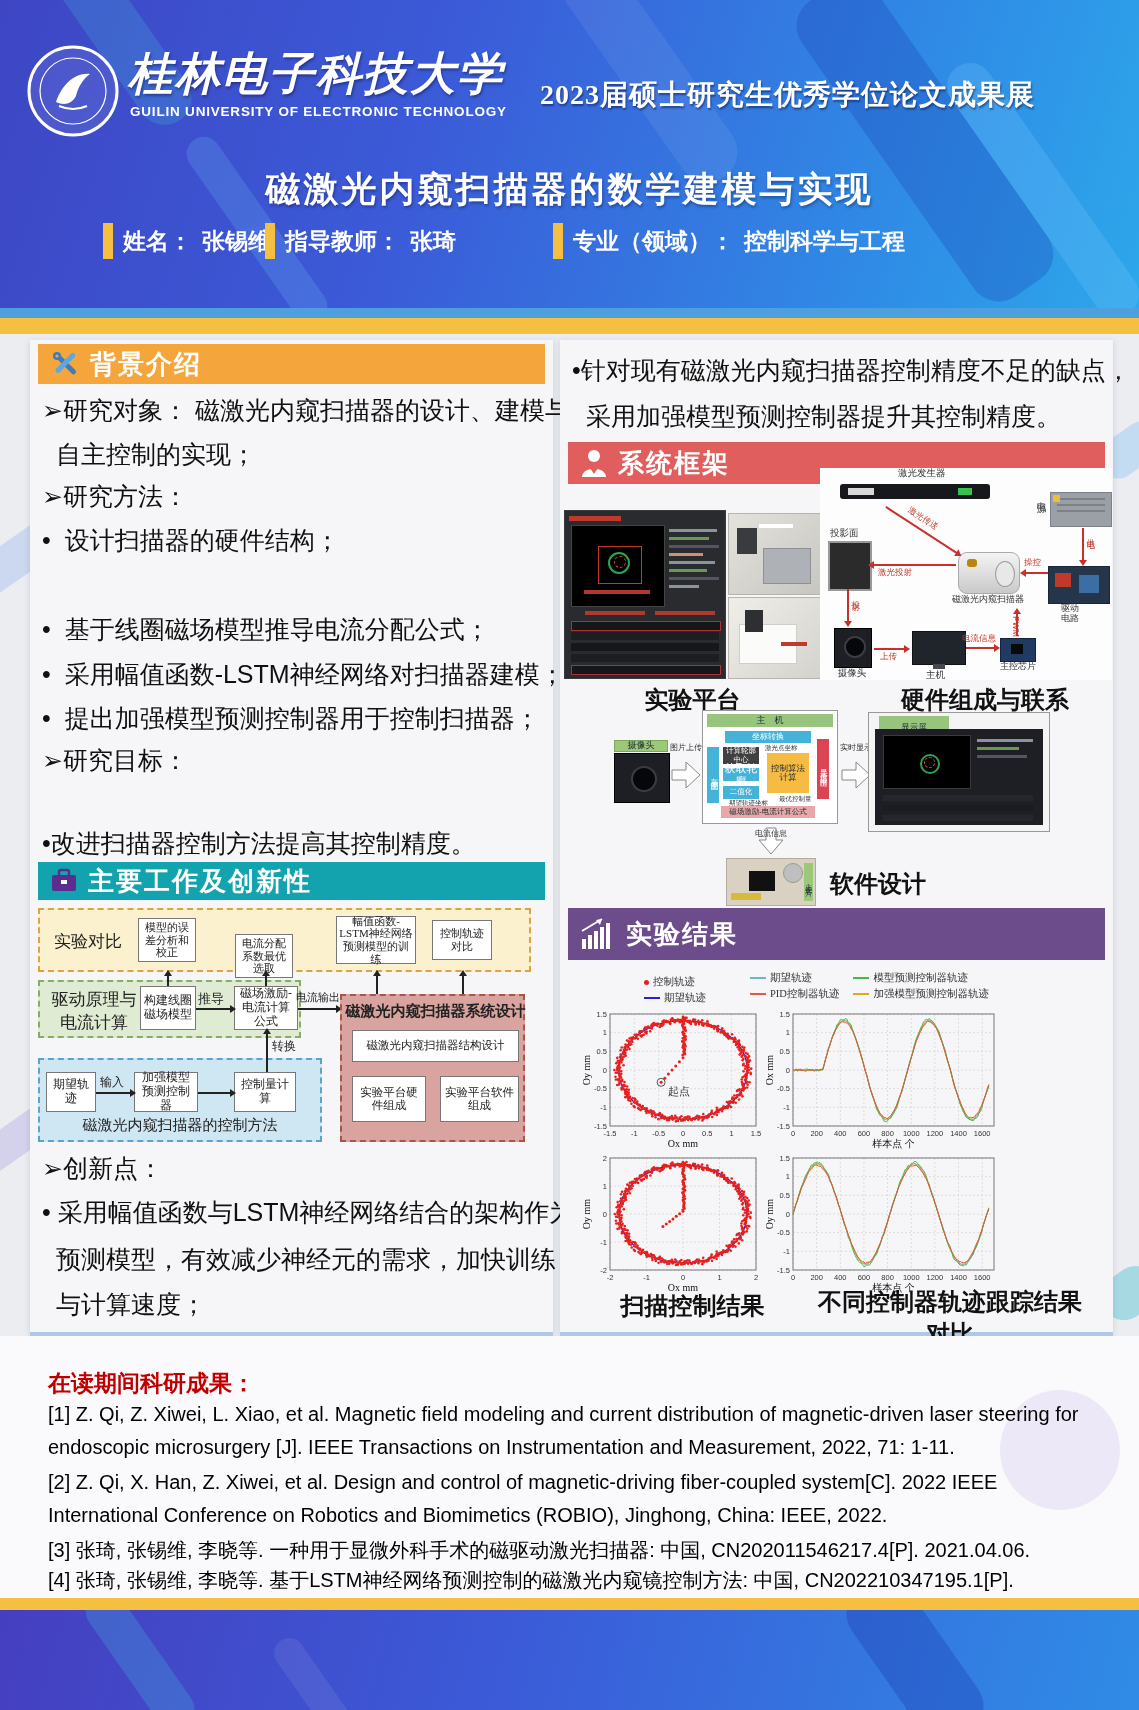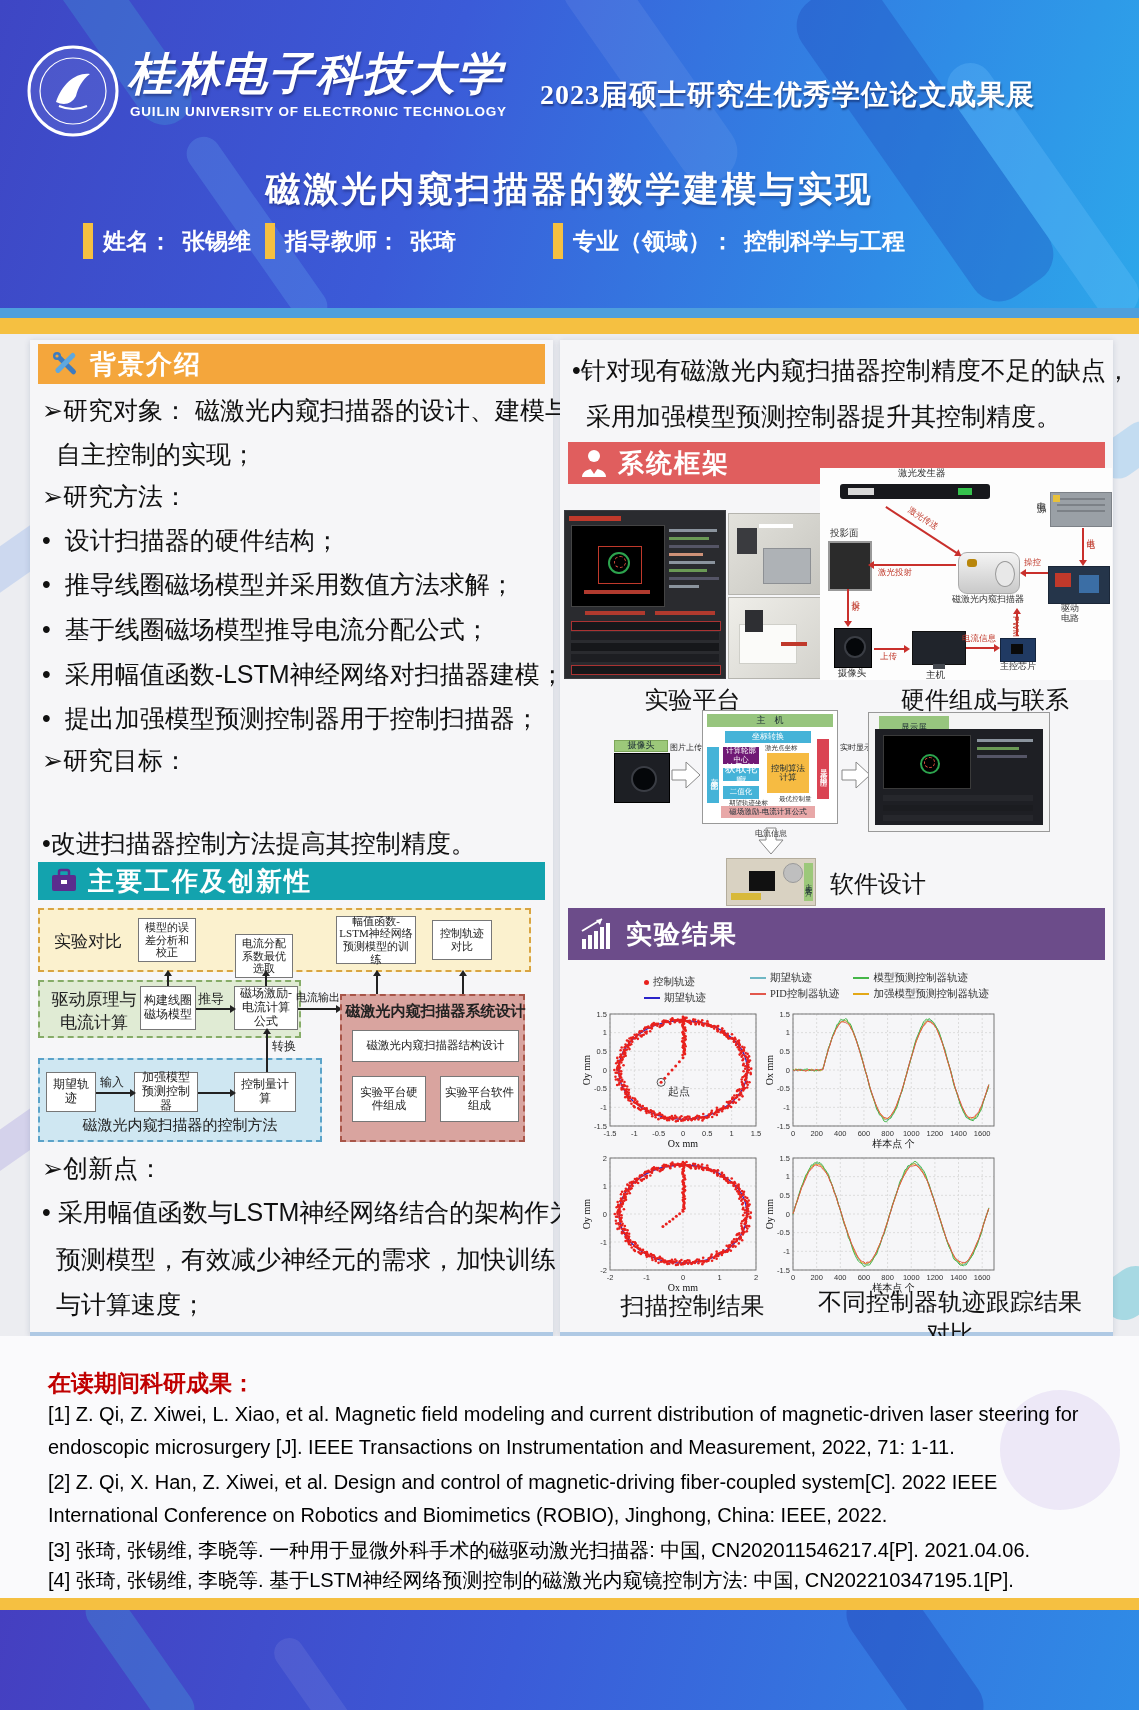--- a/index.html
+++ b/index.html
@@ -35,21 +35,21 @@
   .flow{left:8px;top:566px;width:497px;height:242px;font-family:"Liberation Serif",serif;}
   .zone{position:absolute;box-sizing:border-box;}
   .fbox{position:absolute;background:#fff;border:1px solid #777;display:flex;align-items:center;
         justify-content:center;text-align:center;color:#222;box-sizing:border-box;padding:1px 2px;line-height:1.15;}
   .flabel{position:absolute;color:#222;}
   .ba{position:absolute;background:#222;height:1.5px;}
   .ba.ar:after{content:"";position:absolute;right:-6px;top:-3.2px;border:4px solid transparent;border-left:6px solid #222;}
   .bv{position:absolute;background:#222;width:1.5px;}
   .bv.au:before{content:"";position:absolute;top:-6px;left:-3.2px;border:4px solid transparent;border-bottom:6px solid #222;}
   
-  .cap{position:absolute;color:#111;font-size:24px;font-weight:normal;text-align:center;}
+  .cap{position:absolute;color:#111;font-size:24px;font-weight:bold;text-align:center;}
   .lbl{position:absolute;color:#333;line-height:1.1;}
   .rl{color:#C0392B;}
   .ra{position:absolute;background:#C9302C;height:1.5px;}
   .ra.ar:after{content:"";position:absolute;right:-6px;top:-3.2px;border:4px solid transparent;border-left:6px solid #C9302C;}
   .ra.al:before{content:"";position:absolute;left:-6px;top:-3.2px;border:4px solid transparent;border-right:6px solid #C9302C;}
   .rv{position:absolute;background:#C9302C;width:1.5px;}
   .rv.ad:after{content:"";position:absolute;bottom:-6px;left:-3.2px;border:4px solid transparent;border-top:6px solid #C9302C;}
   .rv.au:before{content:"";position:absolute;top:-6px;left:-3.2px;border:4px solid transparent;border-bottom:6px solid #C9302C;}
   .vtext{writing-mode:vertical-rl;letter-spacing:2px;}
   .swbox{position:absolute;box-sizing:border-box;display:flex;align-items:center;justify-content:center;
@@ -85,21 +85,21 @@
     <svg class="b" style="left:26px;top:44px;" width="94" height="94" viewBox="0 0 94 94">
       <circle cx="47" cy="47" r="44" fill="rgba(255,255,255,.08)" stroke="#fff" stroke-width="3"></circle>
       <circle cx="47" cy="47" r="33" fill="none" stroke="#fff" stroke-width="1.2"></circle>
       <path d="M30 58 C36 40 50 28 64 30 C56 36 52 44 50 52 C46 60 38 62 30 58 Z" fill="#fff"></path>
       <path d="M33 62 q14 6 28 0" stroke="#fff" stroke-width="2" fill="none"></path>
     </svg>
     <div class="b school-cn">桂林电子科技大学</div>
     <div class="b school-en">GUILIN UNIVERSITY OF ELECTRONIC TECHNOLOGY</div>
     <div class="b expo">2023届硕士研究生优秀学位论文成果展</div>
     <div class="b poster-title">磁激光内窥扫描器的数学建模与实现</div>
-    <div class="b info-item" style="left:44px;padding-left:39px;">
+    <div class="b info-item" style="left:64px;padding-left:39px;">
       <span class="info-tick"></span>
       <span>姓名：</span>
       <span>张锡维</span>
     </div>
     <div class="b info-item" style="left:265px;">
       <span class="info-tick"></span>
       <span>指导教师：</span>
       <span>张琦</span>
     </div>
     <div class="b info-item" style="left:553px;">
@@ -123,21 +123,20 @@
         <rect x="3" y="12" width="26" height="5" rx="2.5" fill="#5FA8DF" transform="rotate(-45 15 15)"></rect>
         <circle cx="7" cy="7" r="4" fill="#3E7BBF"></circle>
           <circle cx="7" cy="7" r="1.6" fill="#F4A63C"></circle>
       </svg>
       <span>背景介绍</span>
     </div>
     <div class="bg-line" style="top:54px;">➢研究对象： 磁激光内窥扫描器的设计、建模与</div>
     <div class="bg-line" style="top:98px;">  自主控制的实现；</div>
     <div class="bg-line" style="top:140px;">➢研究方法：</div>
     <div class="bg-line" style="top:184px;">•  设计扫描器的硬件结构；</div>
-    <div class="bg-line" style="top:228px;">•  推导线圈磁场模型并采用数值方法求解；</div>
     <div class="bg-line" style="top:273px;">•  基于线圈磁场模型推导电流分配公式；</div>
     <div class="bg-line" style="top:318px;">•  采用幅值函数-LSTM神经网络对扫描器建模；</div>
     <div class="bg-line" style="top:362px;">•  提出加强模型预测控制器用于控制扫描器；</div>
     <div class="bg-line" style="top:404px;">➢研究目标：</div>
     <div class="bg-line" style="top:487px;">•改进扫描器控制方法提高其控制精度。</div>
 
     <div class="sec-hdr" style="left:8px;top:522px;width:507px;height:38px;background:#13A3AE;">
       <svg width="28" height="26" viewBox="0 0 28 26">
         <rect x="2" y="7" width="24" height="16" rx="2" fill="#5B2D8E"></rect>
         <rect x="9" y="2" width="10" height="7" rx="2" fill="none" stroke="#5B2D8E" stroke-width="2.5"></rect>
@@ -311,21 +310,21 @@
     </div>
     <svg class="b" style="left:110px;top:418px;" width="32" height="34" viewBox="0 0 32 34">
       <polygon points="2,12 16,12 16,4 30,17 16,30 16,22 2,22" fill="#fff" stroke="#888"></polygon>
     </svg>
     <div class="lbl" style="left:106px;top:404px;width:40px;font-size:8px;text-align:center;">图片上传</div>
 
     <div class="b" style="left:142px;top:370px;width:134px;height:112px;background:#fff;border:1px solid #999;">
       <div class="swbox" style="left:4px;top:3px;width:126px;height:13px;background:#97C57E;font-size:9px;">主　机</div>
       <div class="swbox" style="left:22px;top:20px;width:86px;height:12px;background:#45B3D8;color:#fff;font-size:8px;">坐标转换</div>
       <div class="swbox vtext" style="left:4px;top:36px;width:12px;height:56px;background:#45B3D8;color:#fff;font-size:8px;">灰度图</div>
-      <div class="swbox" style="left:20px;top:36px;width:36px;height:17px;background:#701a75;color:#fff;font-size:7.5px;">计算轮廓中心</div>
+      <div class="swbox" style="left:20px;top:36px;width:36px;height:17px;background:#404040;color:#fff;font-size:7.5px;">计算轮廓中心</div>
       <div class="swbox" style="left:20px;top:57px;width:36px;height:13px;background:#45B3D8;color:#fff;font-size:11px;">获取轮廓</div>
       <div class="swbox" style="left:20px;top:75px;width:36px;height:13px;background:#45B3D8;color:#fff;font-size:7.5px;">二值化</div>
       <div class="swbox" style="left:64px;top:42px;width:42px;height:40px;background:#F6BB42;font-size:8.5px;">控制算法计算</div>
       <div class="swbox vtext" style="left:114px;top:28px;width:12px;height:60px;background:#DA4453;color:#fff;font-size:7.5px;">显示信息输出</div>
       <div class="swbox" style="left:18px;top:95px;width:94px;height:12px;background:#E8A8A8;font-size:7.5px;">磁场激励-电流计算公式</div>
       <div class="lbl" style="left:62px;top:33px;font-size:6.5px;">激光点坐标</div>
       <div class="lbl" style="left:76px;top:84px;font-size:6.5px;">最优控制量</div>
       <div class="lbl" style="left:26px;top:88px;font-size:6.5px;">期望轨迹坐标</div>
     </div>
 

